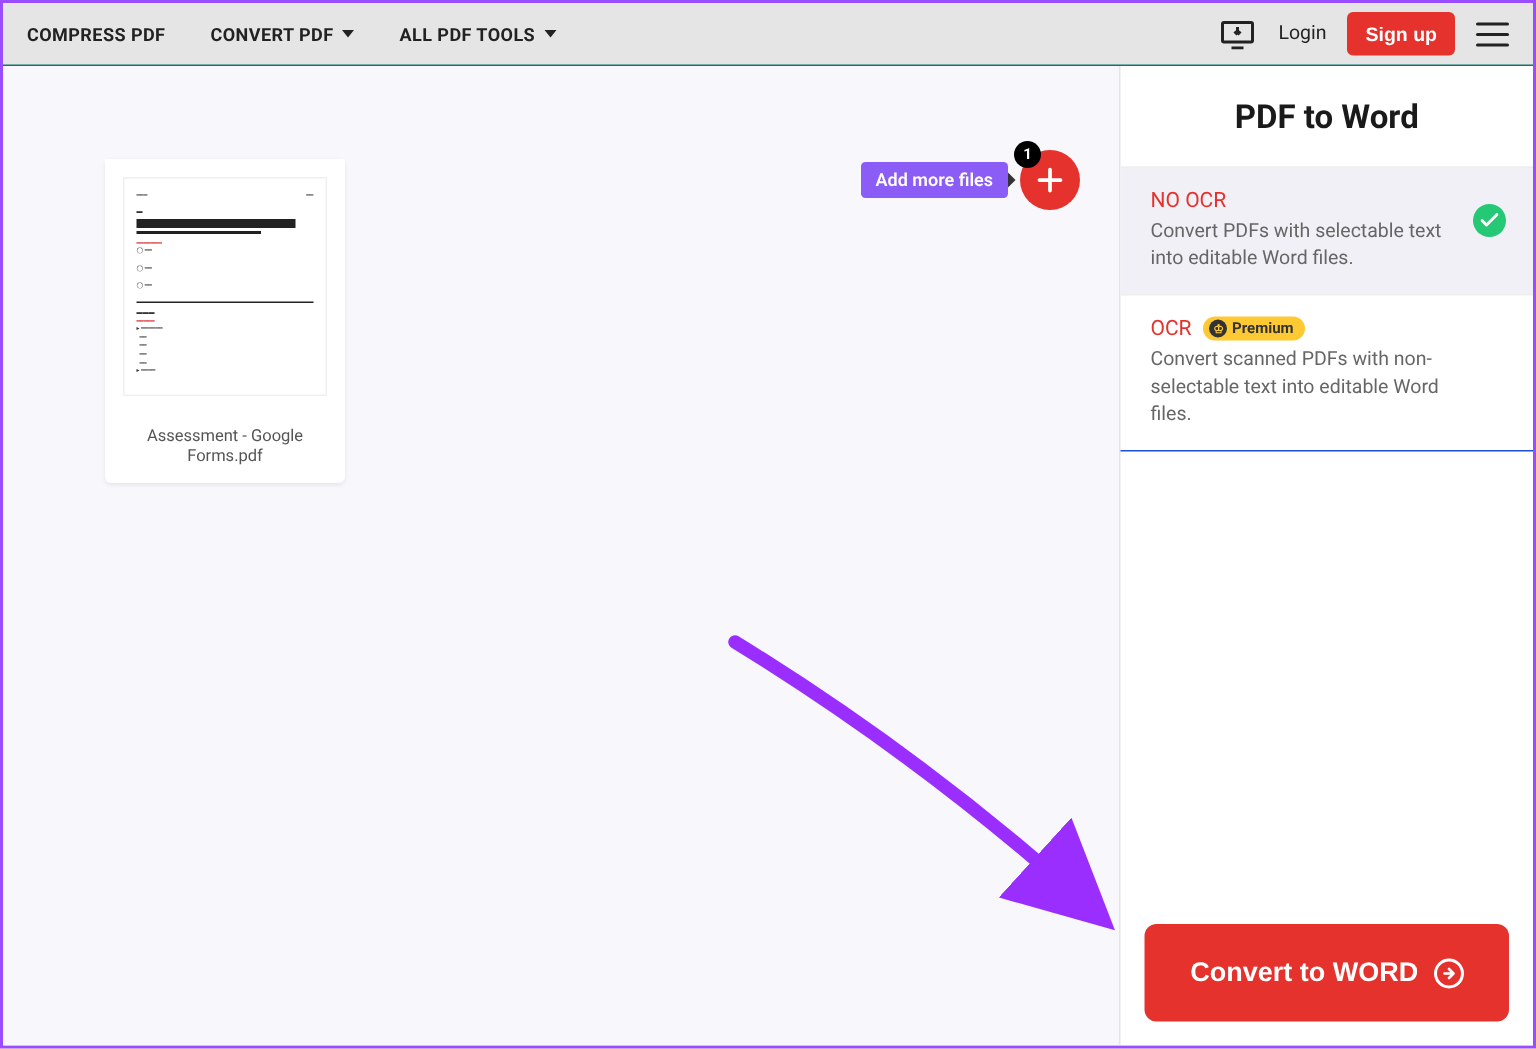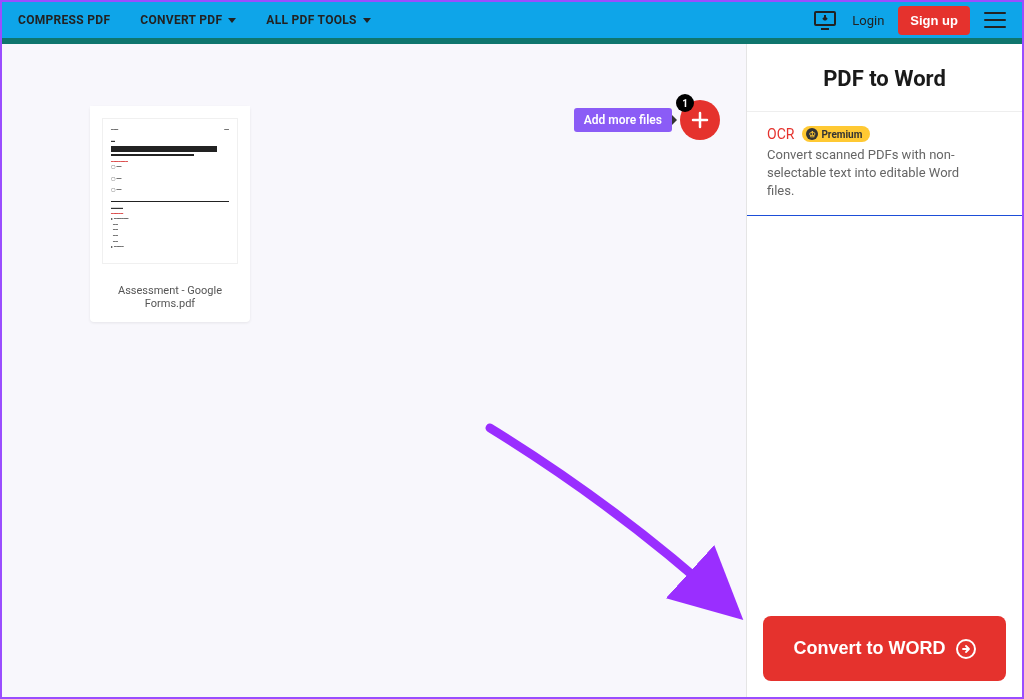--- a/index.html
+++ b/index.html
@@ -1,29 +1,29 @@
 <!DOCTYPE html>
 <html><head>
 <meta charset="utf-8">
 <style>
 * { margin: 0; padding: 0; box-sizing: border-box; }
 body { font-family: -apple-system, BlinkMacSystemFont, "Segoe UI", Roboto, sans-serif; background: #fff; width: 1024px; height: 699px; overflow: hidden; border: 2px solid #9a4dff; position: relative; }
-.header { height: 42px; background: #0ea5e9; display: flex; align-items: center; justify-content: space-between; padding: 0 16px; border-bottom: 6px solid #0f766e; }
+.header { height: 42px; background: #e5e5e5; display: flex; align-items: center; justify-content: space-between; padding: 0 16px; border-bottom: 1px solid #0f766e; }
 .nav-left { display: flex; gap: 30px; align-items: center; }
 .nav-item { font-size: 12px; font-weight: 700; color: #222; letter-spacing: 0.3px; cursor: pointer; display: flex; align-items: center; gap: 6px; }
 .chevron-down { width: 0; height: 0; border-left: 4px solid transparent; border-right: 4px solid transparent; border-top: 5px solid #222; }
 .nav-right { display: flex; align-items: center; gap: 14px; }
 .download-icon { width: 26px; height: 22px; display: flex; align-items: center; justify-content: center; }
 .login { font-size: 13px; color: #222; cursor: pointer; }
 .signup-btn { background: #e5322d; color: #fff; border: none; padding: 7px 12px; border-radius: 4px; font-size: 13px; font-weight: 600; cursor: pointer; }
 .menu-icon { width: 22px; height: 16px; display: flex; flex-direction: column; justify-content: space-between; cursor: pointer; }
 .menu-icon span { height: 2px; background: #222; border-radius: 1px; }
 .main { display: flex; height: calc(100% - 42px); }
 .canvas { flex: 1; background: #f8f7fc; position: relative; }
-.file-card { position: absolute; left: 88px; top: 62px; width: 160px; background: #fff; border-radius: 4px; box-shadow: 0 1px 3px rgba(0,0,0,0.08); }
+.file-card { position: absolute; left: 68px; top: 62px; width: 160px; background: #fff; border-radius: 4px; box-shadow: 0 1px 3px rgba(0,0,0,0.08); }
 .file-thumb { width: 100%; height: 170px; background: #fff; padding: 12px; display: flex; align-items: flex-start; justify-content: center; }
 .thumb-inner { width: 100%; height: 100%; background: #fff; border: 1px solid #f0f0f0; padding: 8px; font-size: 4px; color: #333; line-height: 1.4; }
 .thumb-inner .red { color: #c00; }
 .file-name { font-size: 11px; color: #555; text-align: center; padding: 8px 4px 12px; }
 .add-more { position: absolute; top: 56px; right: 26px; display: flex; align-items: center; gap: 0; }
 .add-tooltip { background: #8b5cf6; color: #fff; font-size: 12px; font-weight: 600; padding: 5px 10px; border-radius: 3px; position: relative; margin-right: 8px; }
 .add-tooltip::after { content: ""; position: absolute; right: -5px; top: 50%; transform: translateY(-50%); border-top: 5px solid transparent; border-bottom: 5px solid transparent; border-left: 5px solid #333; }
 .add-btn { width: 40px; height: 40px; background: #e5322d; border-radius: 50%; display: flex; align-items: center; justify-content: center; position: relative; cursor: pointer; }
 .add-btn svg { color: #fff; }
 .badge { position: absolute; top: -6px; left: -4px; width: 18px; height: 18px; background: #000; color: #fff; border-radius: 50%; font-size: 10px; font-weight: 700; display: flex; align-items: center; justify-content: center; }
@@ -103,20 +103,29 @@
         <div class="badge">1</div>
         <svg width="20" height="20" viewBox="0 0 20 20">
             <path d="M10 3v14M3 10h14" stroke="#fff" stroke-width="2.5" stroke-linecap="round"></path>
           </svg>
       </div>
     </div>
   </div>
 
   <div class="sidebar">
     <div class="sidebar-title">PDF to Word</div>
+    <div class="option selected">
+      <div class="option-title">NO OCR</div>
+      <div class="option-desc">Convert PDFs with selectable text into editable Word files.</div>
+      <div class="check">
+        <svg width="12" height="10" viewBox="0 0 12 10">
+            <path d="M1 5l3 3 7-7" stroke="#fff" stroke-width="2" fill="none" stroke-linecap="round" stroke-linejoin="round"></path>
+          </svg>
+      </div>
+    </div>
     <div class="option option-ocr">
       <div class="option-title">
         <span>OCR</span>
         <span class="premium-badge">
           <span class="crown">♔</span>
           <span>Premium</span>
         </span>
       </div>
       <div class="option-desc">Convert scanned PDFs with non-selectable text into editable Word files.</div>
     </div>

